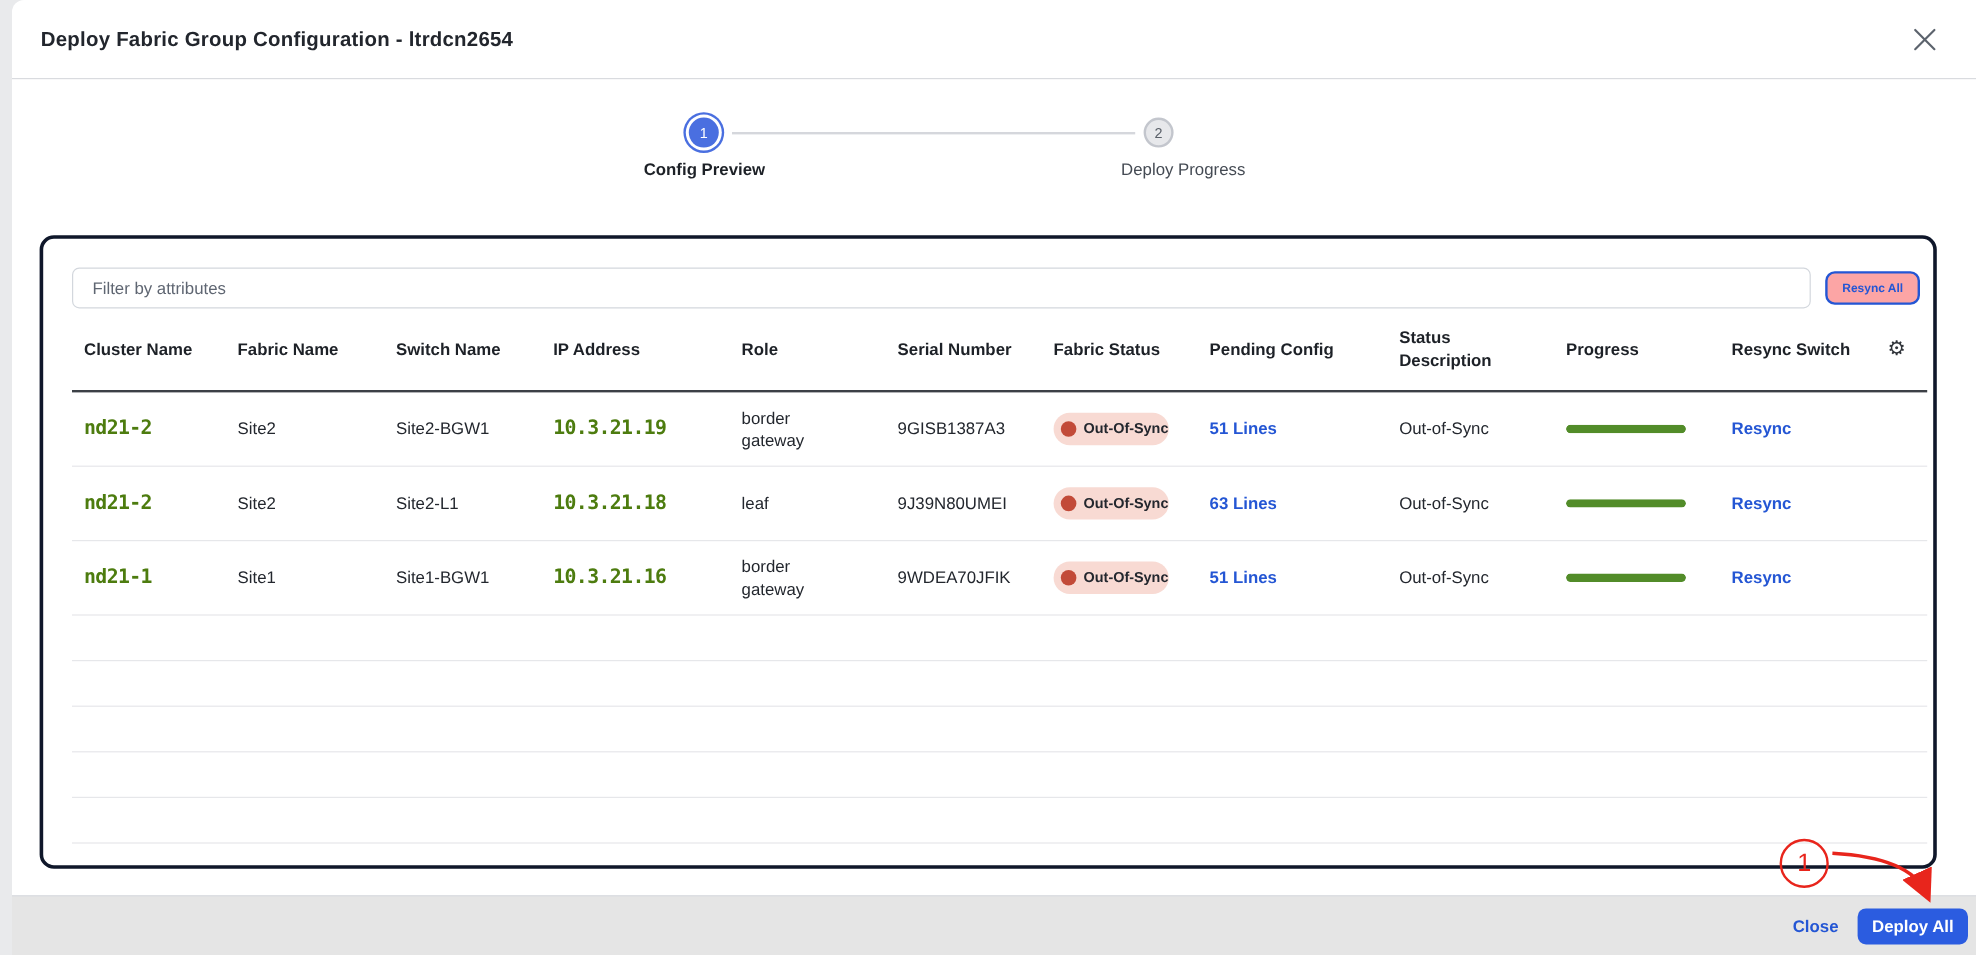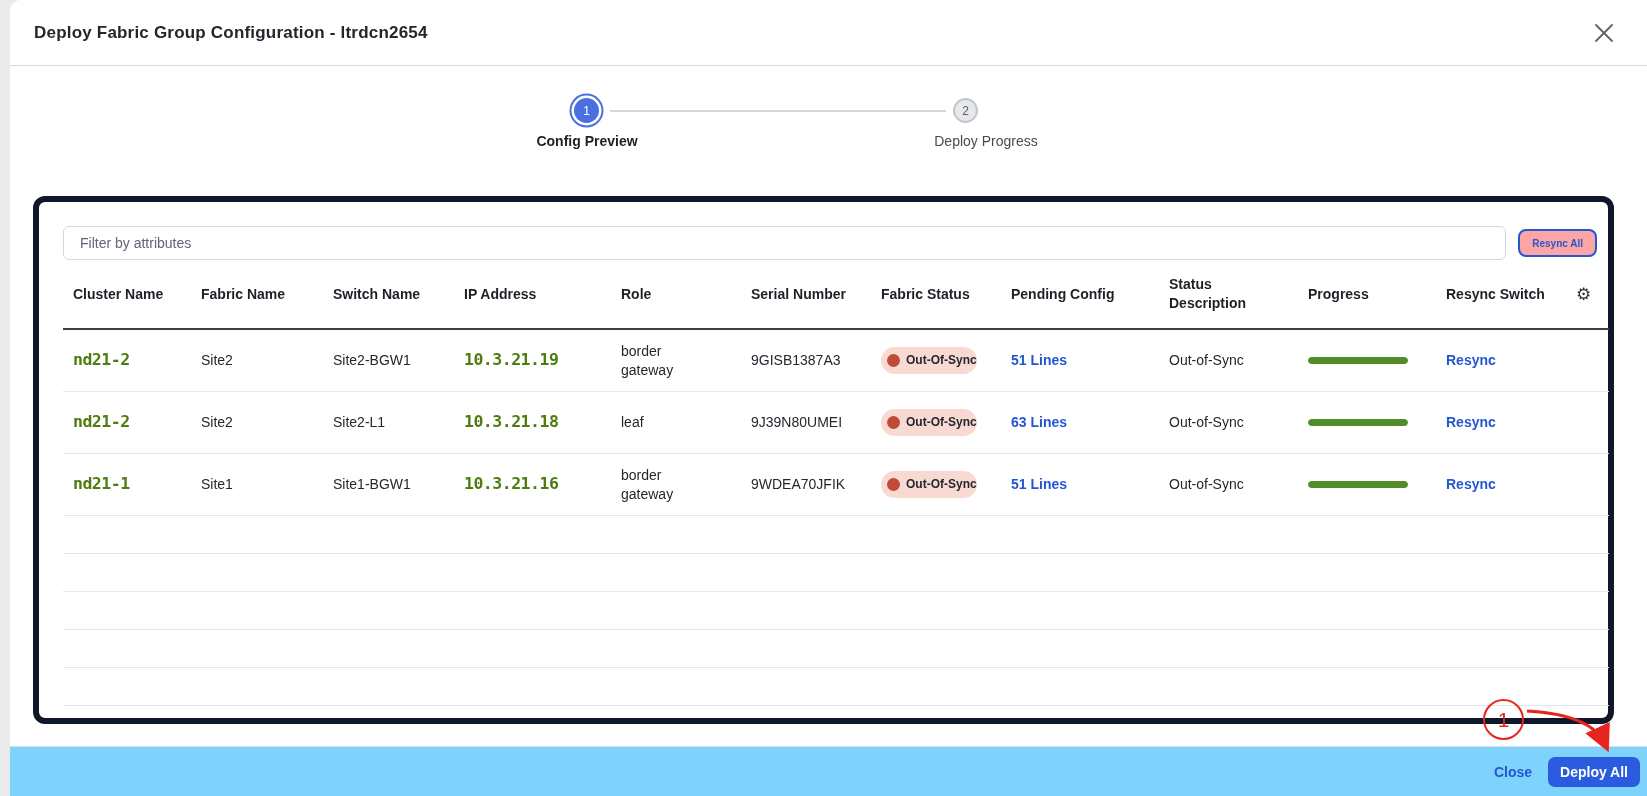--- a/index.html
+++ b/index.html
@@ -35,21 +35,21 @@
   .step-circle.pending {
     left:943px; top:98px; background:#e7e8eb; color:#5a6069; border:2px solid #c3c6cd;
   }
   .step-line { position:absolute; left:600px; top:110px; width:336px; height:1.5px; background:#d5d7dc; }
   .step-label { position:absolute; top:133px; width:220px; text-align:center; font-size:14px; pointer-events:auto; }
   .step-label.active { left:467px; font-weight:bold; color:#1d2127; }
   .step-label.pending { left:866px; color:#454b54; }
   
   .card {
     position:absolute; left:23px; top:196px; width:1581px; height:528px;
-    background:#fff; border:6px solid #0f172a; border-radius:12px;
+    background:#fff; border:3px solid #0f172a; border-radius:12px;
     padding:24px 11px 16px 24px;
   }
   .toolbar { display:flex; align-items:center; gap:12px; }
   .filter-input {
     flex:1; height:34px; border:1px solid #d3d7dd; border-radius:6px;
     padding:0 16px; font-size:14px; font-family:"Liberation Sans",sans-serif;
     color:#23272e; outline:none;
   }
   .filter-input::placeholder { color:#5f6672; }
   .resync-all-btn {
@@ -78,21 +78,21 @@
   .badge-dot { width:13px; height:13px; border-radius:50%; background:#c24a38; flex:none; }
   .badge-text { font-size:12px; font-weight:bold; color:#23272e; }
   .link { color:#2456d4; font-weight:bold; cursor:pointer; }
   .progress-track { width:100px; height:7px; border-radius:4px; overflow:hidden; background:transparent; }
   .progress-fill { height:100%; background:#528c29; border-radius:4px; }
   .empty-row { height:38px; border-bottom:1px solid #e6e7ea; width:1546px; }
   .gear { font-family:"DejaVu Sans", sans-serif; font-size:17px; color:#30343a; cursor:pointer; }
   
   .modal-footer {
     position:absolute; left:0; bottom:0; width:100%; height:50px;
-    border-top:1px solid #dadce1; background:#7dd3fc;
+    border-top:1px solid #dadce1; background:#e5e5e5;
     display:flex; align-items:center; justify-content:flex-end; gap:16px;
     padding-right:7px;
   }
   .close-link { font-size:14px; font-weight:bold; color:#2456d4; cursor:pointer; }
   .deploy-all-btn {
     height:30px; padding:0 12px; background:#2b5ce0; border:none; border-radius:7px;
     color:#fff; font-size:14px; font-weight:bold; font-family:"Liberation Sans",sans-serif;
     cursor:pointer;
   }
   

